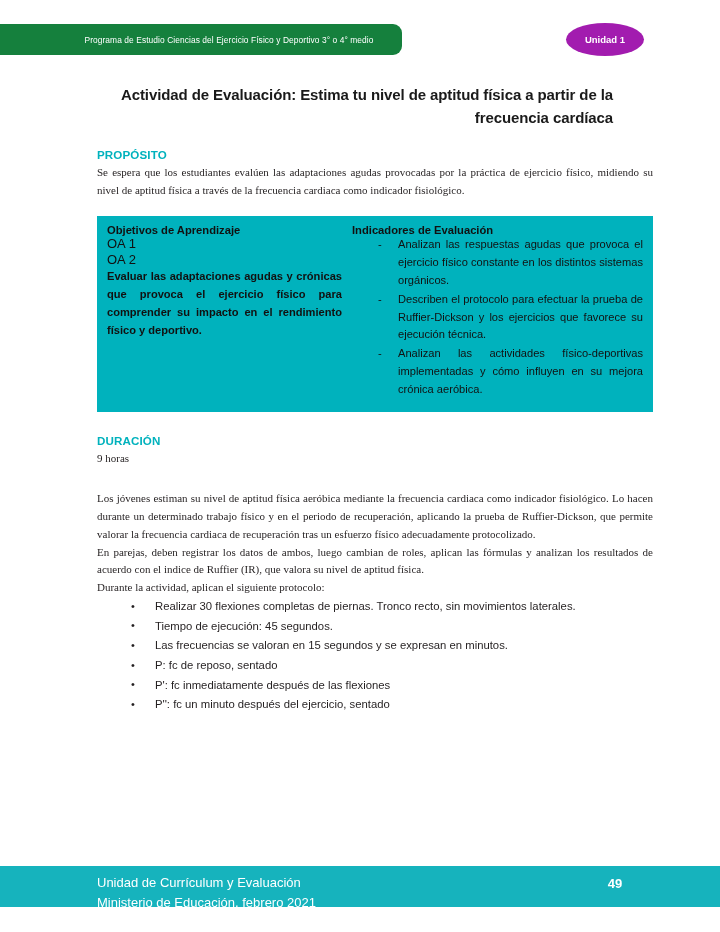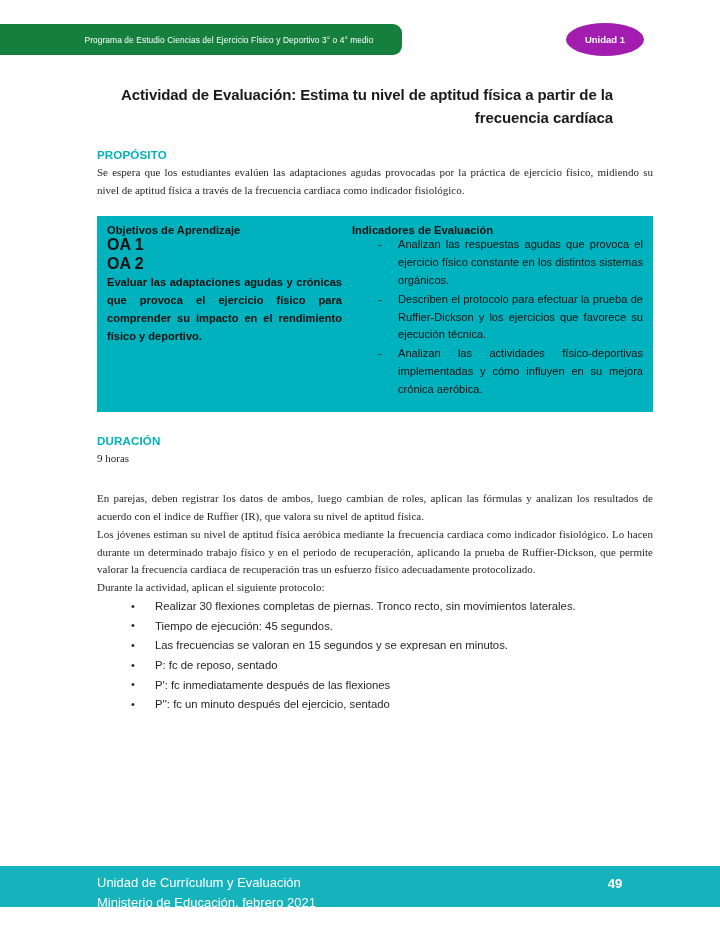--- a/index.html
+++ b/index.html
@@ -132,22 +132,22 @@
     flex: 1;
     box-sizing: border-box;
     padding-left: 2px;
   }
   .oa-col-title {
     font-weight: bold;
     font-size: 11.2px;
     color: #111111;
   }
   .oa-code {
-    font-weight: bold;
-    font-size: 16px;
+    font-weight: normal;
+    font-size: 13px;
     color: #111111;
     margin-bottom: 1px;
   }
   .oa-text {
     font-size: 11.1px;
     line-height: 1.62;
     text-align: justify;
     color: #111111;
     margin: 0 0 12px 0;
   }
@@ -274,22 +274,22 @@
       </div>
     </div>
 
     <div class="spacer-lg"></div>
 
     <div class="section-head">DURACIÓN</div>
     <p class="body-text nojust">9 horas</p>
 
     <div class="spacer-lg"></div>
 
+    <p class="body-text">Los jóvenes estiman su nivel de aptitud física aeróbica mediante la frecuencia cardiaca como indicador fisiológico. Lo hacen durante un determinado trabajo físico y en el periodo de recuperación, aplicando la prueba de Ruffier-Dickson, que permite valorar la frecuencia cardiaca de recuperación tras un esfuerzo físico adecuadamente protocolizado.</p>
     <p class="body-text">En parejas, deben registrar los datos de ambos, luego cambian de roles, aplican las fórmulas y analizan los resultados de acuerdo con el indice de Ruffier (IR), que valora su nivel de aptitud física.</p>
-    <p class="body-text">Los jóvenes estiman su nivel de aptitud física aeróbica mediante la frecuencia cardiaca como indicador fisiológico. Lo hacen durante un determinado trabajo físico y en el periodo de recuperación, aplicando la prueba de Ruffier-Dickson, que permite valorar la frecuencia cardiaca de recuperación tras un esfuerzo físico adecuadamente protocolizado.</p>
     <p class="body-text nojust">Durante la actividad, aplican el siguiente protocolo:</p>
 
     <ul class="bullets">
       <li>
         <span class="bdot">•</span>
         <span>Realizar 30 flexiones completas de piernas. Tronco recto, sin movimientos laterales.</span>
       </li>
       <li>
         <span class="bdot">•</span>
         <span>Tiempo de ejecución: 45 segundos.</span>

